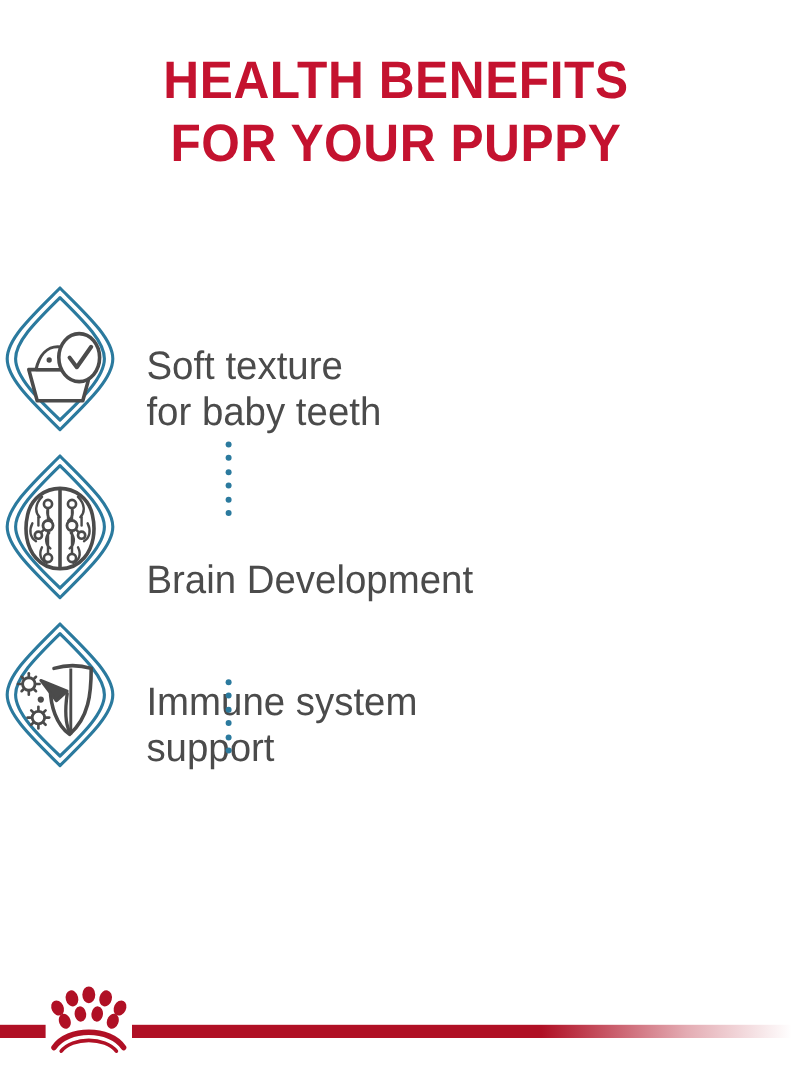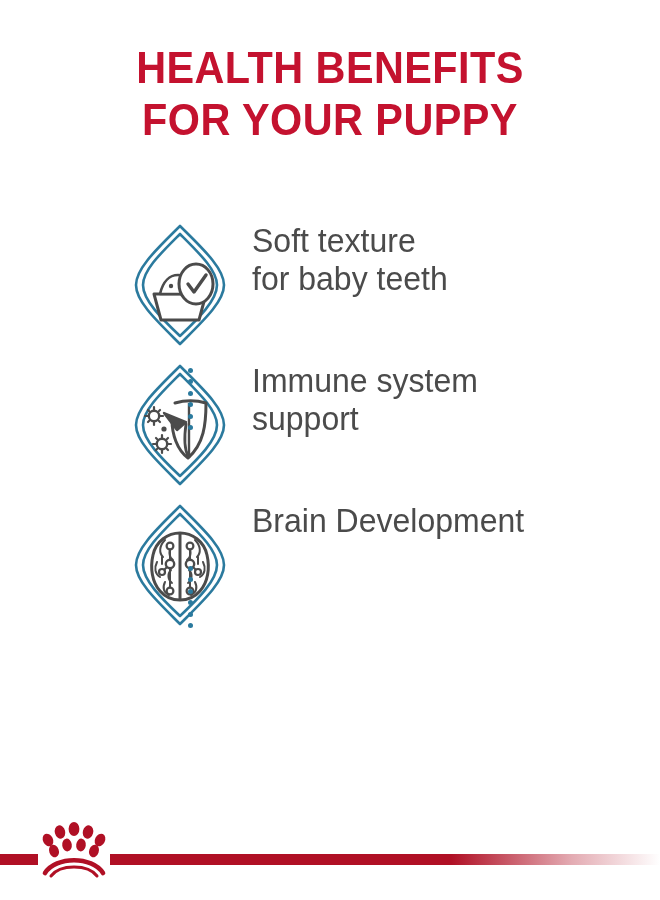--- a/index.html
+++ b/index.html
@@ -40,23 +40,22 @@
   
   #benefits {
     position: absolute;
     top: 222px;
     left: 0;
     width: 660px;
   }
   .benefit {
     position: relative;
     display: flex;
-    align-items: flex-start;
+    align-items: flex-end;
     height: 140px;
-    padding-left: 130px;
     box-sizing: border-box;
   }
   .benefit-icon {
     position: relative;
     width: 100px;
     height: 126px;
     flex: 0 0 100px;
   }
   .benefit-icon svg {
     display: block;
@@ -152,62 +151,20 @@
         <circle cx="41" cy="64" r="2.2" fill="#4b4b4b"></circle>
         <circle cx="50" cy="61" r="2.2" fill="#4b4b4b"></circle>
         <circle cx="57" cy="67" r="2.2" fill="#4b4b4b"></circle>
 
         <ellipse cx="66" cy="62" rx="17" ry="20" fill="#ffffff" stroke="#4b4b4b" stroke-width="3"></ellipse>
         <path d="M58 62 L64 70 L76 53" fill="none" stroke="#4b4b4b" stroke-width="3.4" stroke-linecap="round" stroke-linejoin="round"></path>
       </svg>
     </div>
     <div class="benefit-label">Soft texture
 for baby teeth</div>
-  </div>
-
-  <div class="benefit">
-    <div class="benefit-icon">
-      <svg viewBox="0 0 100 126" xmlns="http://www.w3.org/2000/svg">
-        <path d="M50 4 C 72 26, 94 46, 94 63 C 94 80, 72 100, 50 122 C 28 100, 6 80, 6 63 C 6 46, 28 26, 50 4 Z" fill="none" stroke="#2b7a9e" stroke-width="2.6" stroke-linejoin="round"></path>
-        <path d="M50 12 C 69 31, 87 48, 87 63 C 87 78, 69 96, 50 114 C 31 96, 13 78, 13 63 C 13 48, 31 31, 50 12 Z" fill="none" stroke="#2b7a9e" stroke-width="2.6" stroke-linejoin="round"></path>
-
-        <path d="M45 41 C 55 38, 66 38, 76 41 C 76 62, 74 82, 58 96 C 47 88, 42 72, 42 58" fill="#ffffff" stroke="#4b4b4b" stroke-width="3" stroke-linejoin="round" stroke-linecap="round"></path>
-        <path d="M59 41 L59 96" fill="none" stroke="#4b4b4b" stroke-width="2.4"></path>
-
-        <path d="M56 62 C 54 76, 54 86, 58 94" fill="none" stroke="#4b4b4b" stroke-width="2.8" stroke-linecap="round"></path>
-        <path d="M34 51 L56 60 L47 68 Z" fill="#4b4b4b" stroke="#4b4b4b" stroke-width="2.4" stroke-linejoin="round"></path>
-
-        <circle cx="24" cy="54" r="5.2" fill="none" stroke="#4b4b4b" stroke-width="2.4"></circle>
-        <g stroke="#4b4b4b" stroke-width="2.2" stroke-linecap="round">
-          <line x1="24" y1="45" x2="24" y2="48"></line>
-          <line x1="24" y1="60" x2="24" y2="63"></line>
-          <line x1="15" y1="54" x2="18" y2="54"></line>
-          <line x1="30" y1="54" x2="33" y2="54"></line>
-          <line x1="18" y1="48" x2="20" y2="50"></line>
-          <line x1="28" y1="58" x2="30" y2="60"></line>
-          <line x1="30" y1="48" x2="28" y2="50"></line>
-          <line x1="20" y1="58" x2="18" y2="60"></line>
-        </g>
-
-        <circle cx="32" cy="82" r="5.2" fill="none" stroke="#4b4b4b" stroke-width="2.4"></circle>
-        <g stroke="#4b4b4b" stroke-width="2.2" stroke-linecap="round">
-          <line x1="32" y1="73" x2="32" y2="76"></line>
-          <line x1="32" y1="88" x2="32" y2="91"></line>
-          <line x1="23" y1="82" x2="26" y2="82"></line>
-          <line x1="38" y1="82" x2="41" y2="82"></line>
-          <line x1="26" y1="76" x2="28" y2="78"></line>
-          <line x1="36" y1="86" x2="38" y2="88"></line>
-          <line x1="38" y1="76" x2="36" y2="78"></line>
-          <line x1="28" y1="86" x2="26" y2="88"></line>
-        </g>
-        <circle cx="34" cy="67" r="2.6" fill="#4b4b4b"></circle>
-      </svg>
-    </div>
-    <div class="benefit-label">Immune system
-support</div>
   </div>
 
   <div class="benefit">
     <div class="benefit-icon">
       <svg viewBox="0 0 100 126" xmlns="http://www.w3.org/2000/svg">
         <path d="M50 4 C 72 26, 94 46, 94 63 C 94 80, 72 100, 50 122 C 28 100, 6 80, 6 63 C 6 46, 28 26, 50 4 Z" fill="none" stroke="#2b7a9e" stroke-width="2.6" stroke-linejoin="round"></path>
         <path d="M50 12 C 69 31, 87 48, 87 63 C 87 78, 69 96, 50 114 C 31 96, 13 78, 13 63 C 13 48, 31 31, 50 12 Z" fill="none" stroke="#2b7a9e" stroke-width="2.6" stroke-linejoin="round"></path>
 
         <path d="M50 31 C 38 31, 26 39, 23 53 C 20 66, 22 80, 30 89 C 36 96, 43 98, 50 98
                  C 57 98, 64 96, 70 89 C 78 80, 80 66, 77 53 C 74 39, 62 31, 50 31 Z" fill="#ffffff" stroke="#4b4b4b" stroke-width="3" stroke-linejoin="round"></path>
@@ -247,20 +204,62 @@
         <circle cx="40" cy="44" r="3.4" fill="#ffffff" stroke="#4b4b4b" stroke-width="2.2"></circle>
         <circle cx="60" cy="44" r="3.4" fill="#ffffff" stroke="#4b4b4b" stroke-width="2.2"></circle>
         <circle cx="32" cy="70" r="3" fill="#ffffff" stroke="#4b4b4b" stroke-width="2.2"></circle>
         <circle cx="68" cy="70" r="3" fill="#ffffff" stroke="#4b4b4b" stroke-width="2.2"></circle>
         <circle cx="40" cy="89" r="3.4" fill="#ffffff" stroke="#4b4b4b" stroke-width="2.2"></circle>
         <circle cx="60" cy="89" r="3.4" fill="#ffffff" stroke="#4b4b4b" stroke-width="2.2"></circle>
       </svg>
     </div>
     <div class="benefit-label">Brain Development</div>
   </div>
+
+  <div class="benefit">
+    <div class="benefit-icon">
+      <svg viewBox="0 0 100 126" xmlns="http://www.w3.org/2000/svg">
+        <path d="M50 4 C 72 26, 94 46, 94 63 C 94 80, 72 100, 50 122 C 28 100, 6 80, 6 63 C 6 46, 28 26, 50 4 Z" fill="none" stroke="#2b7a9e" stroke-width="2.6" stroke-linejoin="round"></path>
+        <path d="M50 12 C 69 31, 87 48, 87 63 C 87 78, 69 96, 50 114 C 31 96, 13 78, 13 63 C 13 48, 31 31, 50 12 Z" fill="none" stroke="#2b7a9e" stroke-width="2.6" stroke-linejoin="round"></path>
+
+        <path d="M45 41 C 55 38, 66 38, 76 41 C 76 62, 74 82, 58 96 C 47 88, 42 72, 42 58" fill="#ffffff" stroke="#4b4b4b" stroke-width="3" stroke-linejoin="round" stroke-linecap="round"></path>
+        <path d="M59 41 L59 96" fill="none" stroke="#4b4b4b" stroke-width="2.4"></path>
+
+        <path d="M56 62 C 54 76, 54 86, 58 94" fill="none" stroke="#4b4b4b" stroke-width="2.8" stroke-linecap="round"></path>
+        <path d="M34 51 L56 60 L47 68 Z" fill="#4b4b4b" stroke="#4b4b4b" stroke-width="2.4" stroke-linejoin="round"></path>
+
+        <circle cx="24" cy="54" r="5.2" fill="none" stroke="#4b4b4b" stroke-width="2.4"></circle>
+        <g stroke="#4b4b4b" stroke-width="2.2" stroke-linecap="round">
+          <line x1="24" y1="45" x2="24" y2="48"></line>
+          <line x1="24" y1="60" x2="24" y2="63"></line>
+          <line x1="15" y1="54" x2="18" y2="54"></line>
+          <line x1="30" y1="54" x2="33" y2="54"></line>
+          <line x1="18" y1="48" x2="20" y2="50"></line>
+          <line x1="28" y1="58" x2="30" y2="60"></line>
+          <line x1="30" y1="48" x2="28" y2="50"></line>
+          <line x1="20" y1="58" x2="18" y2="60"></line>
+        </g>
+
+        <circle cx="32" cy="82" r="5.2" fill="none" stroke="#4b4b4b" stroke-width="2.4"></circle>
+        <g stroke="#4b4b4b" stroke-width="2.2" stroke-linecap="round">
+          <line x1="32" y1="73" x2="32" y2="76"></line>
+          <line x1="32" y1="88" x2="32" y2="91"></line>
+          <line x1="23" y1="82" x2="26" y2="82"></line>
+          <line x1="38" y1="82" x2="41" y2="82"></line>
+          <line x1="26" y1="76" x2="28" y2="78"></line>
+          <line x1="36" y1="86" x2="38" y2="88"></line>
+          <line x1="38" y1="76" x2="36" y2="78"></line>
+          <line x1="28" y1="86" x2="26" y2="88"></line>
+        </g>
+        <circle cx="34" cy="67" r="2.6" fill="#4b4b4b"></circle>
+      </svg>
+    </div>
+    <div class="benefit-label">Immune system
+support</div>
+  </div>
 </div>
 
 <div class="connector" id="connector-1">
     <div class="dot" style="background: rgb(43, 122, 158);"></div>
     <div class="dot" style="background: rgb(43, 122, 158);"></div>
     <div class="dot" style="background: rgb(43, 122, 158);"></div>
     <div class="dot" style="background: rgb(43, 122, 158);"></div>
     <div class="dot" style="background: rgb(43, 122, 158);"></div>
     <div class="dot" style="background: rgb(43, 122, 158);"></div>
   </div>

